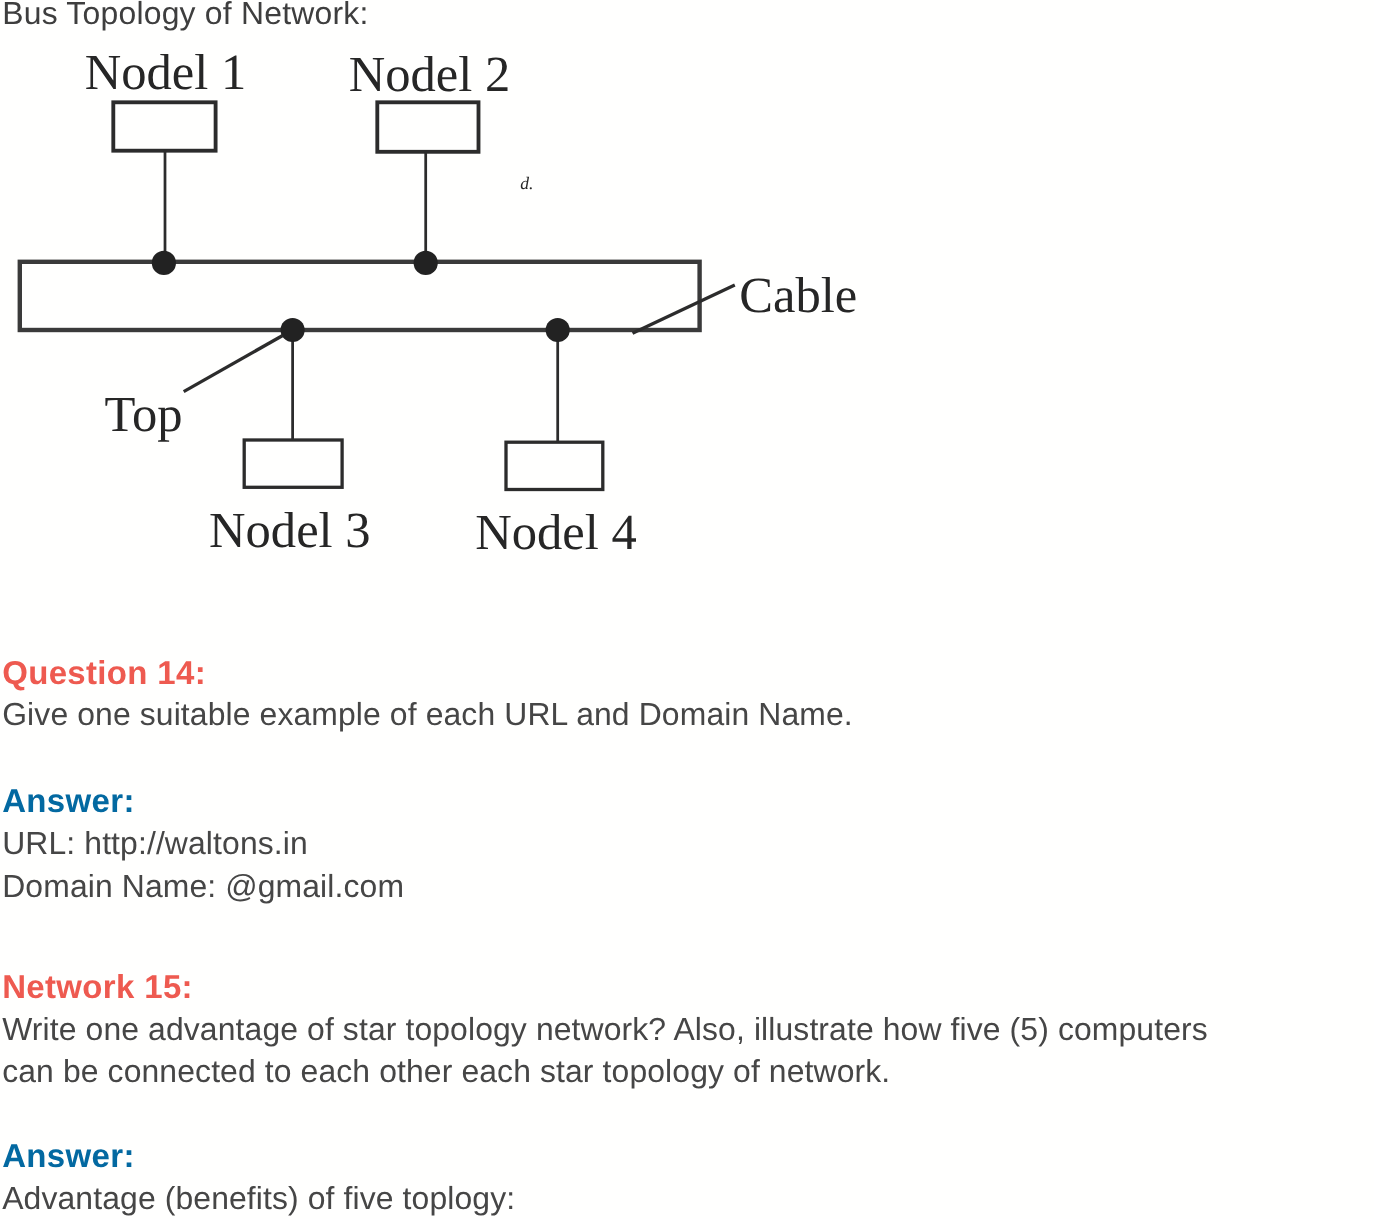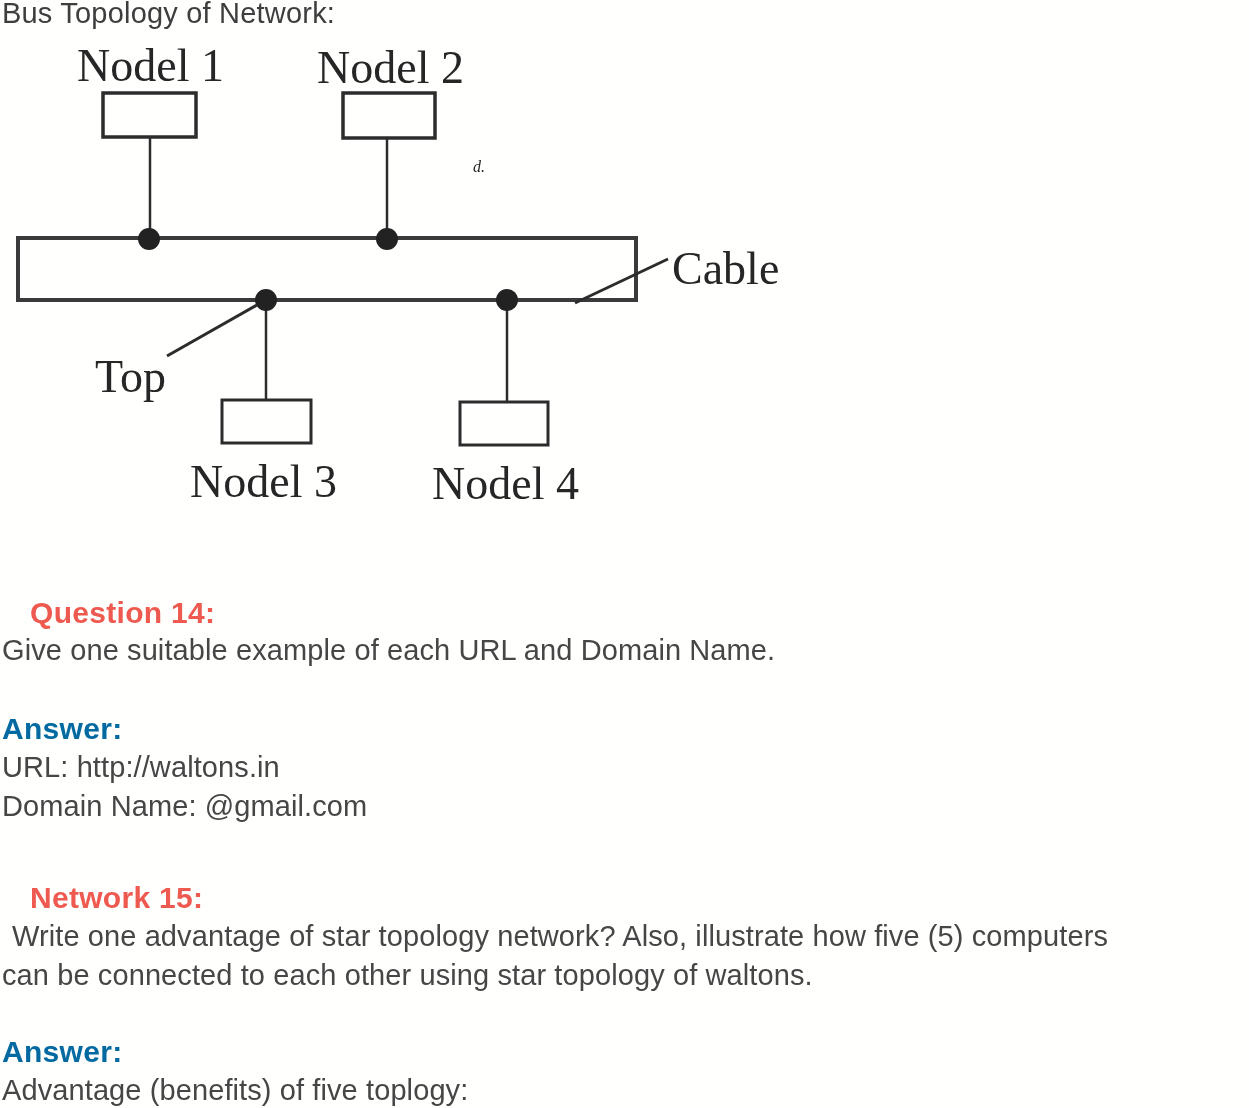--- a/index.html
+++ b/index.html
@@ -38,21 +38,20 @@
   .dg-artifact { font-size: 16px; font-style: italic; fill: #3a3a3a; }
 
   
   .q-heading {
     left: 2px;
     font-size: 30px;
     font-weight: bold;
     color: #ee5a50;
     letter-spacing: 0.3px;
     line-height: 1.1;
-    margin-left: 28px;
   }
   .a-heading {
     left: 2px;
     font-size: 30px;
     font-weight: bold;
     color: #0369a1;
     letter-spacing: 0.3px;
     line-height: 1.1;
   }
   .body-line {
@@ -102,17 +101,17 @@
 </svg>
 
 <div class="abs q-heading" style="top:596px;">Question 14:</div>
 <div class="abs body-line" style="top:634px;">Give one suitable example of each URL and Domain Name.</div>
 
 <div class="abs a-heading" style="top:712px;">Answer:</div>
 <div class="abs body-line" style="top:751px;">URL: http://waltons.in</div>
 <div class="abs body-line" style="top:790px;">Domain Name: @gmail.com</div>
 
 <div class="abs q-heading" style="top:881px;">Network 15:</div>
-<div class="abs body-line" style="top:920px;margin-left:10px;">Write one advantage of star topology network? Also, illustrate how five (5) computers</div>
-<div class="abs body-line" style="top:959px;">can be connected to each other using star topology of waltons.</div>
+<div class="abs body-line" style="top:920px;">Write one advantage of star topology network? Also, illustrate how five (5) computers</div>
+<div class="abs body-line" style="top:959px;">can be connected to each other each star topology of network.</div>
 
 <div class="abs a-heading" style="top:1035px;">Answer:</div>
 <div class="abs body-line" style="top:1074px;">Advantage (benefits) of five toplogy:</div>
 
 </body></html>

